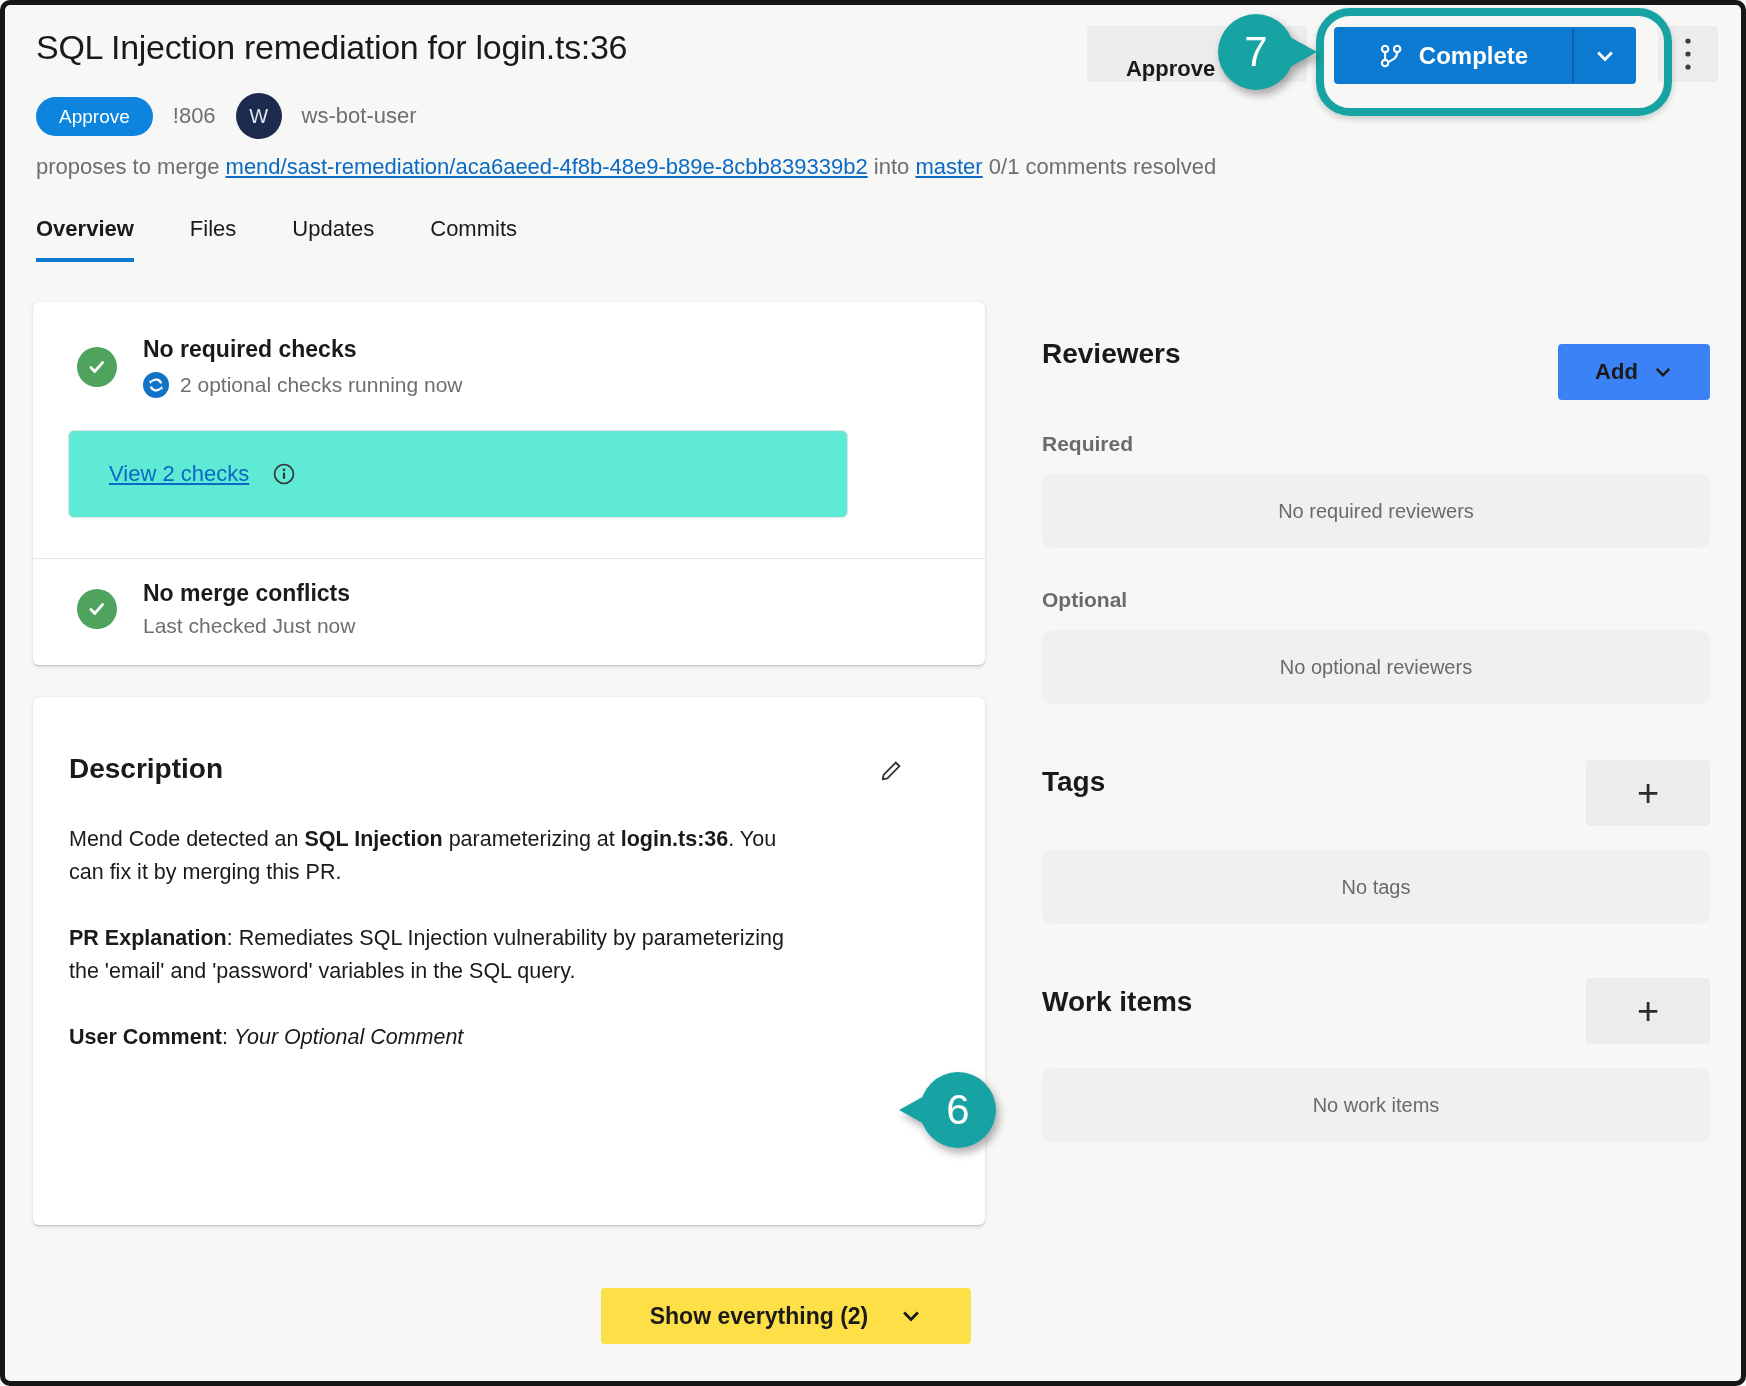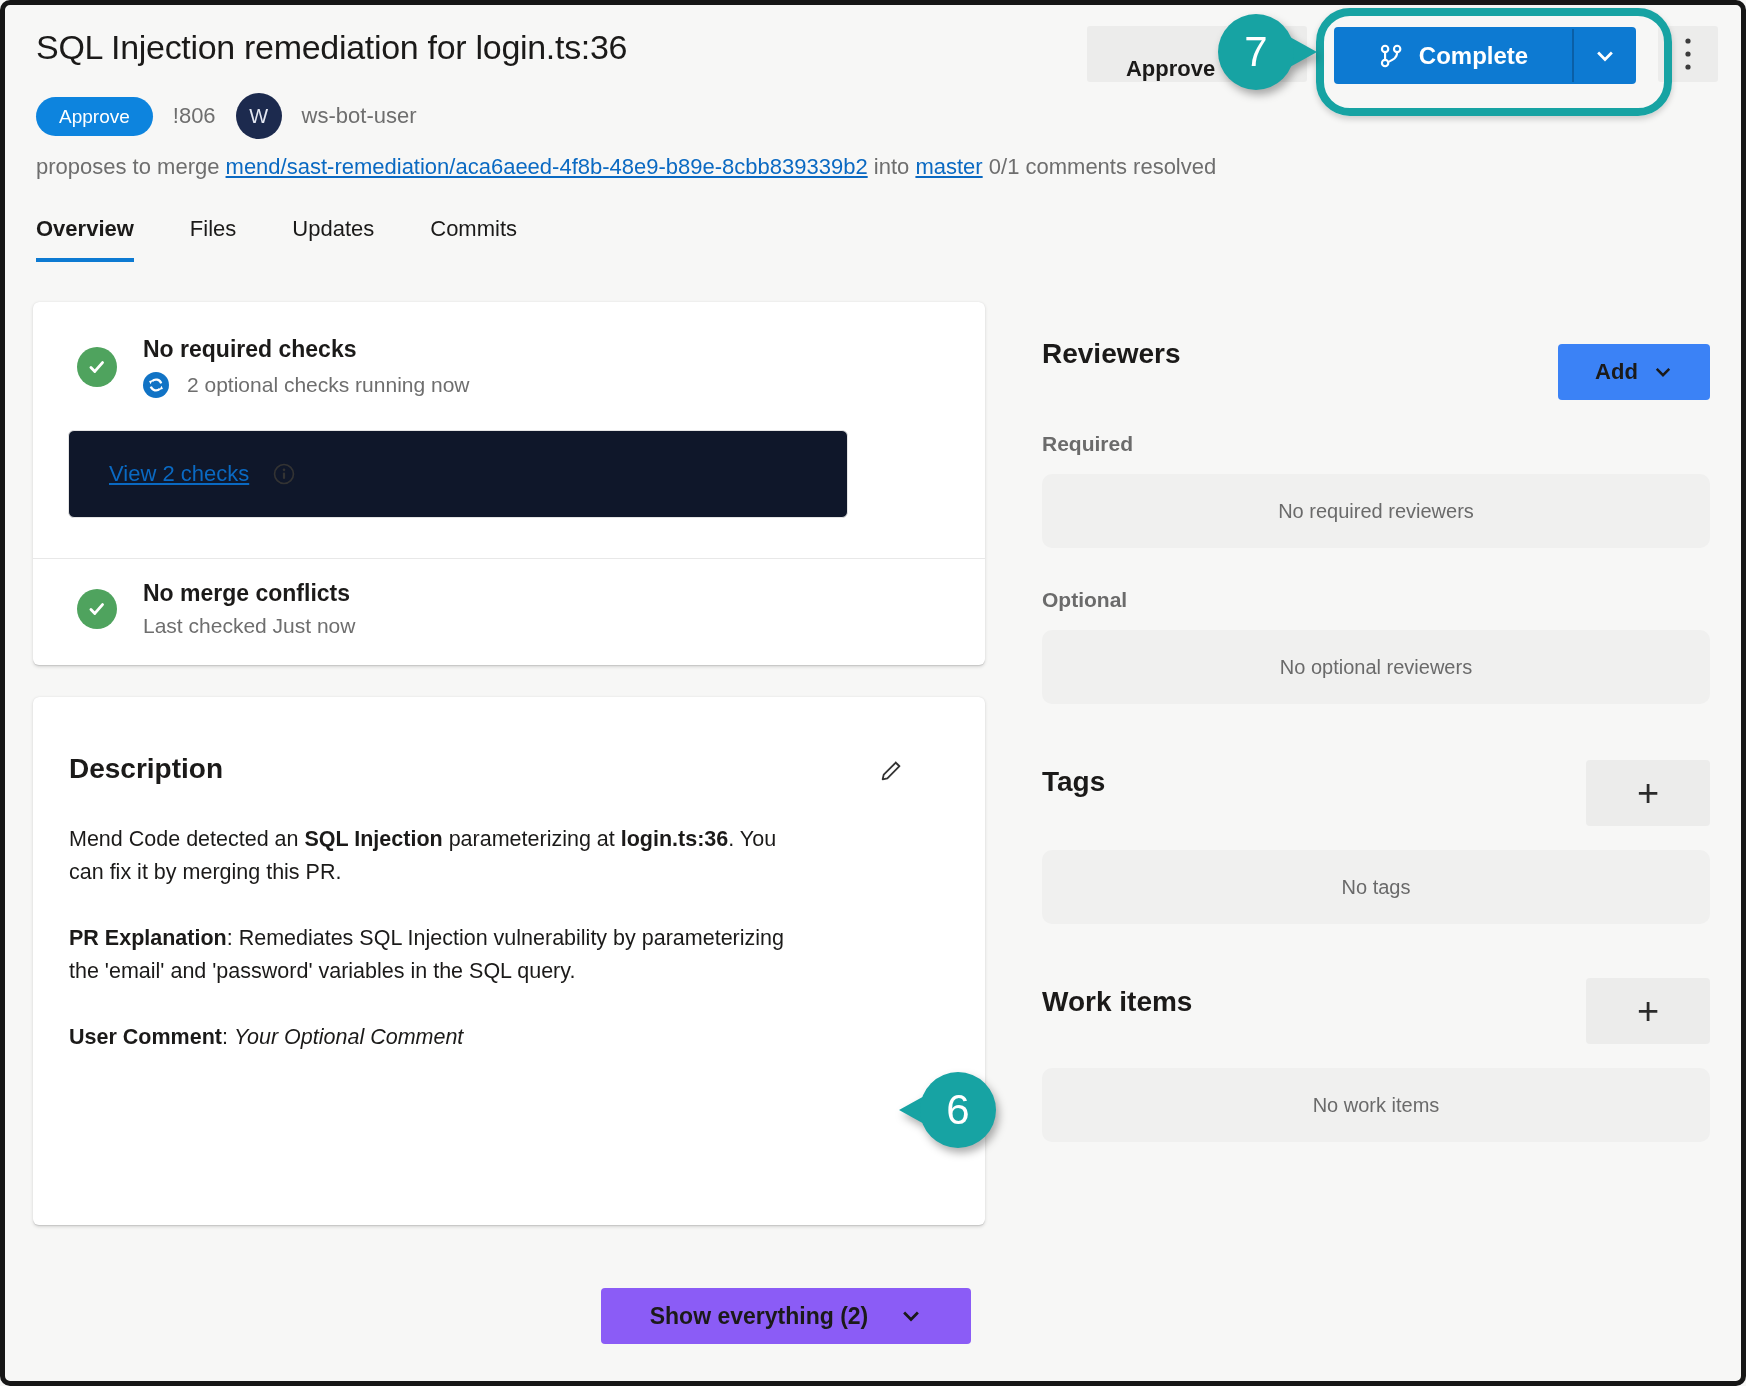--- a/index.html
+++ b/index.html
@@ -43,33 +43,33 @@
   .tab.active{font-weight:700;border-bottom:4px solid #0d7ad2;}
 
   
   .card{position:absolute;background:#fff;border-radius:6px;box-shadow:0 1.6px 3.6px rgba(0,0,0,.13),0 .3px .9px rgba(0,0,0,.10);}
   .card-checks{left:33px;top:302px;width:952px;height:363px;}
   .check-row{position:absolute;left:44px;display:flex;gap:26px;align-items:center;}
   .row1{top:34px;}
   .row2{top:278px;}
   .check-circle{width:40px;height:40px;border-radius:50%;background:#4fa35e;display:flex;align-items:center;justify-content:center;flex:0 0 auto;}
   .check-title{font-weight:700;font-size:23px;color:#1b1a19;}
-  .check-sub{display:flex;align-items:center;gap:18px;margin-top:9px;color:#6e6e6e;font-size:21px;}
+  .check-sub{display:flex;align-items:center;gap:11px;margin-top:9px;color:#6e6e6e;font-size:21px;}
   .sub-plain{color:#6e6e6e;font-size:21px;margin-top:7px;}
-  .view-box{position:absolute;left:35px;top:128px;width:780px;height:88px;background:#0f172a;border:1px solid #e4e4e4;border-radius:6px;display:flex;align-items:center;padding-left:40px;gap:24px;box-sizing:border-box;}
+  .view-box{position:absolute;left:35px;top:128px;width:780px;height:88px;background:#5eead4;border:1px solid #e4e4e4;border-radius:6px;display:flex;align-items:center;padding-left:40px;gap:24px;box-sizing:border-box;}
   .view-link{color:#0a69c2;font-size:22px;text-decoration:underline;cursor:pointer;}
   .hr{position:absolute;left:0;right:0;top:256px;border-top:1px solid #e8e8e8;}
 
   .card-desc{left:33px;top:697px;width:952px;height:528px;}
   .desc-title{position:absolute;left:36px;top:56px;font-size:28px;font-weight:700;color:#1b1a19;}
   .pencil-btn{position:absolute;right:72px;top:52px;width:44px;height:44px;display:flex;align-items:center;justify-content:center;cursor:pointer;}
   .desc-body{position:absolute;left:36px;top:126px;width:740px;font-size:21.5px;line-height:33px;color:#1b1a19;}
   .desc-body p{margin:0 0 33px 0;}
 
-  .show-btn{position:absolute;left:601px;top:1288px;width:370px;height:56px;background:#8b5cf6;border-radius:4px;display:flex;align-items:center;justify-content:center;gap:32px;font-weight:700;font-size:23px;color:#1b1a19;cursor:pointer;z-index:2;}
+  .show-btn{position:absolute;left:601px;top:1288px;width:370px;height:56px;background:#fde047;border-radius:4px;display:flex;align-items:center;justify-content:center;gap:32px;font-weight:700;font-size:23px;color:#1b1a19;cursor:pointer;z-index:2;}
 
   
   .side-h{position:absolute;left:1042px;font-size:28px;font-weight:700;color:#1b1a19;}
   .side-sub{position:absolute;left:1042px;font-size:21px;font-weight:700;color:#6b6b6b;}
   .side-box{position:absolute;left:1042px;width:668px;height:74px;background:#f0f0ef;border-radius:10px;display:flex;align-items:center;justify-content:center;color:#6a6a6a;font-size:20px;}
   .add-btn{position:absolute;left:1558px;top:344px;width:152px;height:56px;background:#3b82f6;border-radius:4px;display:flex;align-items:center;justify-content:center;gap:15px;font-weight:700;font-size:22px;color:#1b1a19;cursor:pointer;}
   .plus-btn{position:absolute;left:1586px;width:124px;height:66px;background:#ececeb;border-radius:4px;display:flex;align-items:center;justify-content:center;font-size:38px;font-weight:400;color:#2b2b2b;cursor:pointer;}
   .icon{display:inline-flex;align-items:center;justify-content:center;}
 </style>
 </head>

